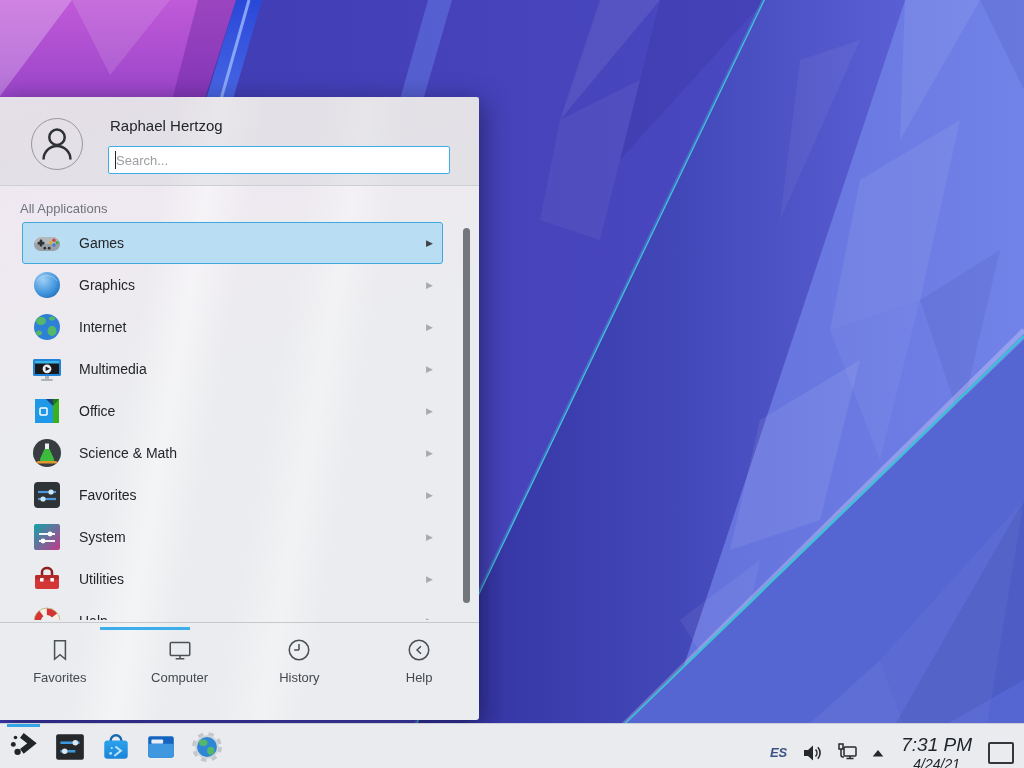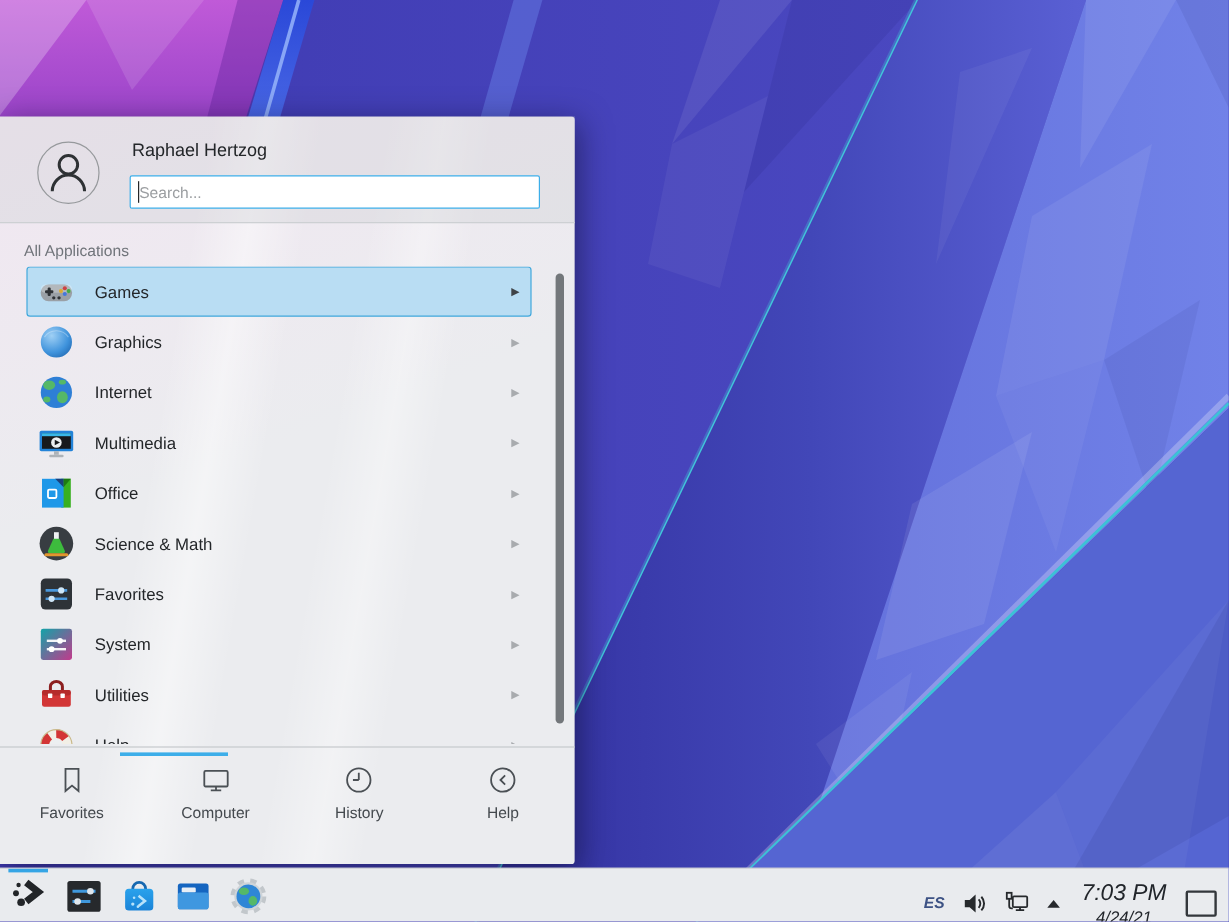--- a/index.html
+++ b/index.html
@@ -418,21 +418,21 @@
         </svg>
       </span>
 
       <span class="tray-ic">
         <svg width="14" height="12" viewBox="0 0 12 10">
           <path d="M1.5,8 L6,2.5 L10.5,8 Z" fill="#26292c"></path>
         </svg>
       </span>
 
       <div class="clock">
-        <div class="time">7:03 PM</div>
+        <div class="time">7:31 PM</div>
         <div class="date">4/24/21</div>
       </div>
 
       <div class="show-desktop"></div>
     </div>
   </div>
 
 </div>
 
 </body></html>

